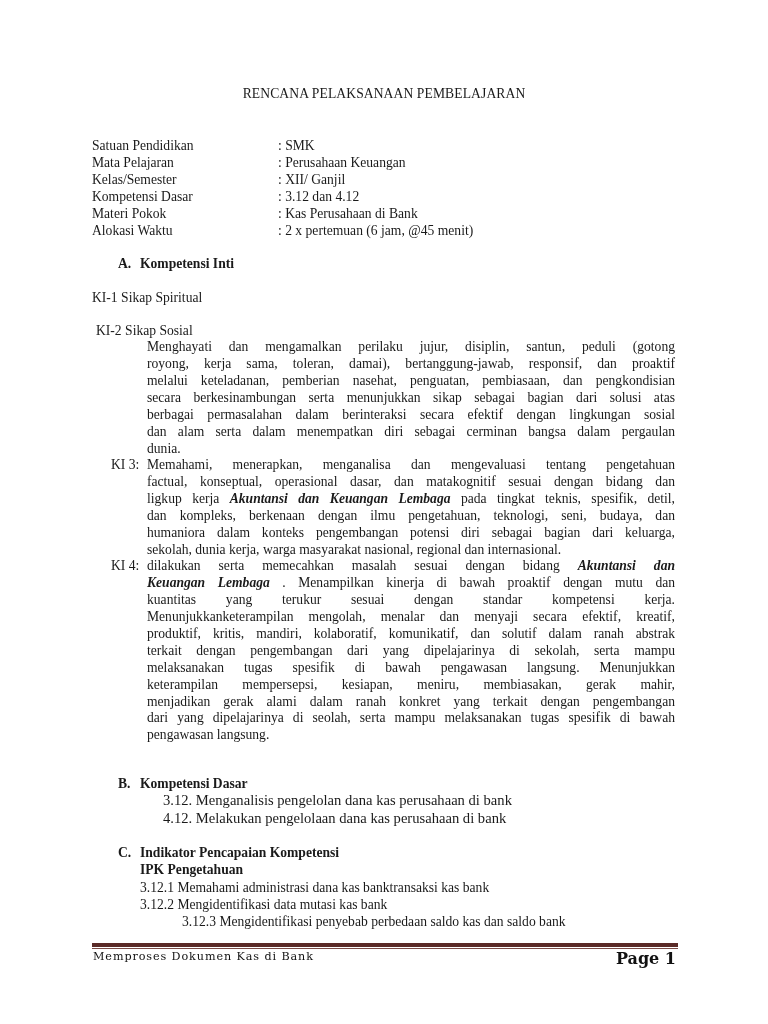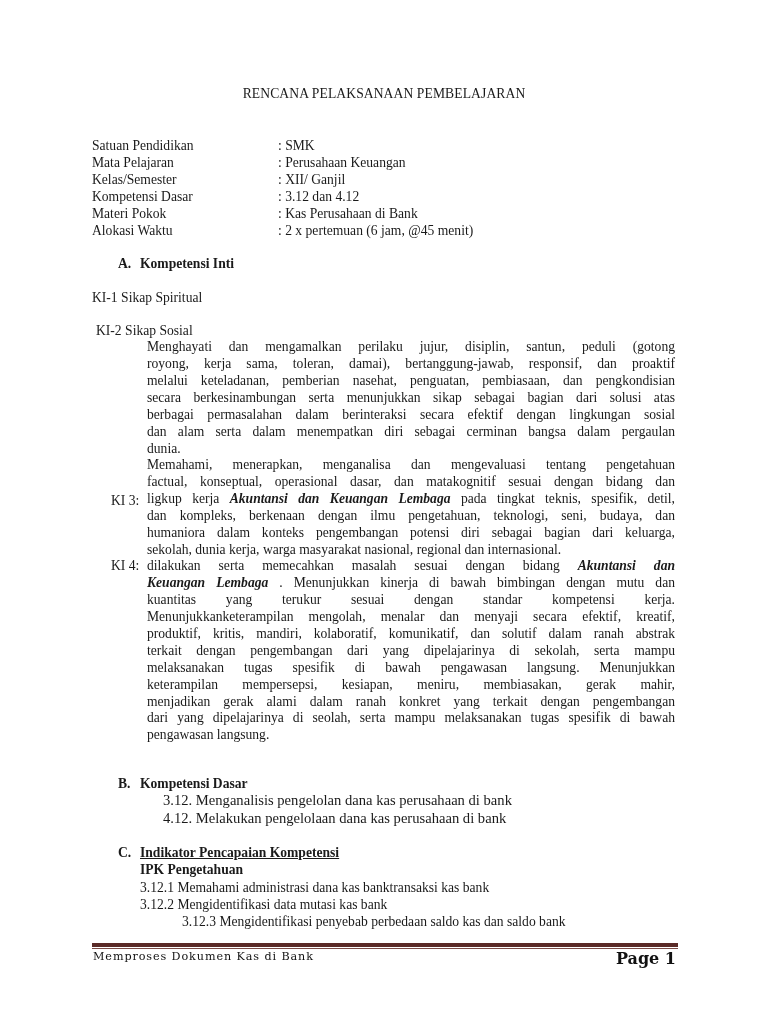--- a/index.html
+++ b/index.html
@@ -121,52 +121,52 @@
   <div class="justify" style="left:147px; top:339px; width:528px;">
     <span class="jl">Menghayati dan mengamalkan perilaku jujur, disiplin, santun, peduli (gotong</span>
     <span class="jl">royong, kerja sama, toleran, damai), bertanggung-jawab, responsif, dan proaktif</span>
     <span class="jl">melalui keteladanan, pemberian nasehat, penguatan, pembiasaan, dan pengkondisian</span>
     <span class="jl">secara berkesinambungan serta menunjukkan sikap sebagai bagian dari solusi atas</span>
     <span class="jl">berbagai permasalahan dalam berinteraksi secara efektif dengan lingkungan sosial</span>
     <span class="jl">dan alam serta dalam menempatkan diri sebagai cerminan bangsa dalam pergaulan</span>
     <span class="jl last">dunia.</span>
   </div>
 
-  <div class="abs" style="left:111px; top:457px;margin-top:36px;">KI 3:</div>
+  <div class="abs" style="left:111px; top:457px;">KI 3:</div>
   <div class="justify" style="left:147px; top:457px; width:528px;">
     <span class="jl">Memahami, menerapkan, menganalisa dan mengevaluasi tentang pengetahuan</span>
     <span class="jl">factual, konseptual, operasional dasar, dan matakognitif sesuai dengan bidang dan</span>
     <span class="jl"><span>ligkup kerja </span><span class="bi">Akuntansi dan Keuangan Lembaga</span><span> pada tingkat teknis, spesifik, detil,</span></span>
     <span class="jl">dan kompleks, berkenaan dengan ilmu pengetahuan, teknologi, seni, budaya, dan</span>
     <span class="jl">humaniora dalam konteks pengembangan potensi diri sebagai bagian dari keluarga,</span>
     <span class="jl last">sekolah, dunia kerja, warga masyarakat nasional, regional dan internasional.</span>
   </div>
 
   <div class="abs" style="left:111px; top:558px;">KI 4:</div>
   <div class="justify" style="left:147px; top:558px; width:528px;">
     <span class="jl"><span>dilakukan serta memecahkan masalah sesuai dengan bidang </span><span class="bi">Akuntansi dan</span></span>
-    <span class="jl"><span class="bi">Keuangan Lembaga</span><span> . Menunjukkan kinerja di bawah bimbingan dengan mutu dan</span></span>
+    <span class="jl"><span class="bi">Keuangan Lembaga</span><span> . Menampilkan kinerja di bawah proaktif dengan mutu dan</span></span>
     <span class="jl">kuantitas yang terukur sesuai dengan standar kompetensi kerja.</span>
     <span class="jl">Menunjukkanketerampilan mengolah, menalar dan menyaji secara efektif, kreatif,</span>
     <span class="jl">produktif, kritis, mandiri, kolaboratif, komunikatif, dan solutif dalam ranah abstrak</span>
     <span class="jl">terkait dengan pengembangan dari yang dipelajarinya di sekolah, serta mampu</span>
     <span class="jl">melaksanakan tugas spesifik di bawah pengawasan langsung. Menunjukkan</span>
     <span class="jl">keterampilan mempersepsi, kesiapan, meniru, membiasakan, gerak mahir,</span>
     <span class="jl">menjadikan gerak alami dalam ranah konkret yang terkait dengan pengembangan</span>
     <span class="jl">dari yang dipelajarinya di seolah, serta mampu melaksanakan tugas spesifik di bawah</span>
     <span class="jl last">pengawasan langsung.</span>
   </div>
 
   <div class="abs section-heading" style="left:118px; top:776px;">
     <span class="heading-letter">B.</span><span>Kompetensi Dasar</span>
   </div>
   <div class="abs kd list-line" style="left:163px; top:792px;">3.12. Menganalisis pengelolan dana kas perusahaan di bank</div>
   <div class="abs kd list-line" style="left:163px; top:810px;">4.12. Melakukan pengelolaan dana kas perusahaan di bank</div>
 
-  <div class="abs section-heading" style="left:118px; top:845px;text-decoration:underline;">
+  <div class="abs section-heading" style="left:118px; top:845px;">
     <span class="heading-letter">C.</span><span>Indikator Pencapaian Kompetensi</span>
   </div>
   <div class="abs section-heading" style="left:140px; top:862px;">IPK Pengetahuan</div>
   <div class="abs list-line" style="left:140px; top:879px;">3.12.1 Memahami administrasi dana kas banktransaksi kas bank</div>
   <div class="abs list-line" style="left:140px; top:896px;">3.12.2 Mengidentifikasi data mutasi kas bank</div>
   <div class="abs list-line" style="left:140px; top:913px;margin-left:42px;">3.12.3 Mengidentifikasi penyebab perbedaan saldo kas dan saldo bank</div>
 
   <div class="footer-rule-thick"></div>
   <div class="footer-rule-thin"></div>
   <div class="footer-left">Memproses Dokumen Kas di Bank</div>

